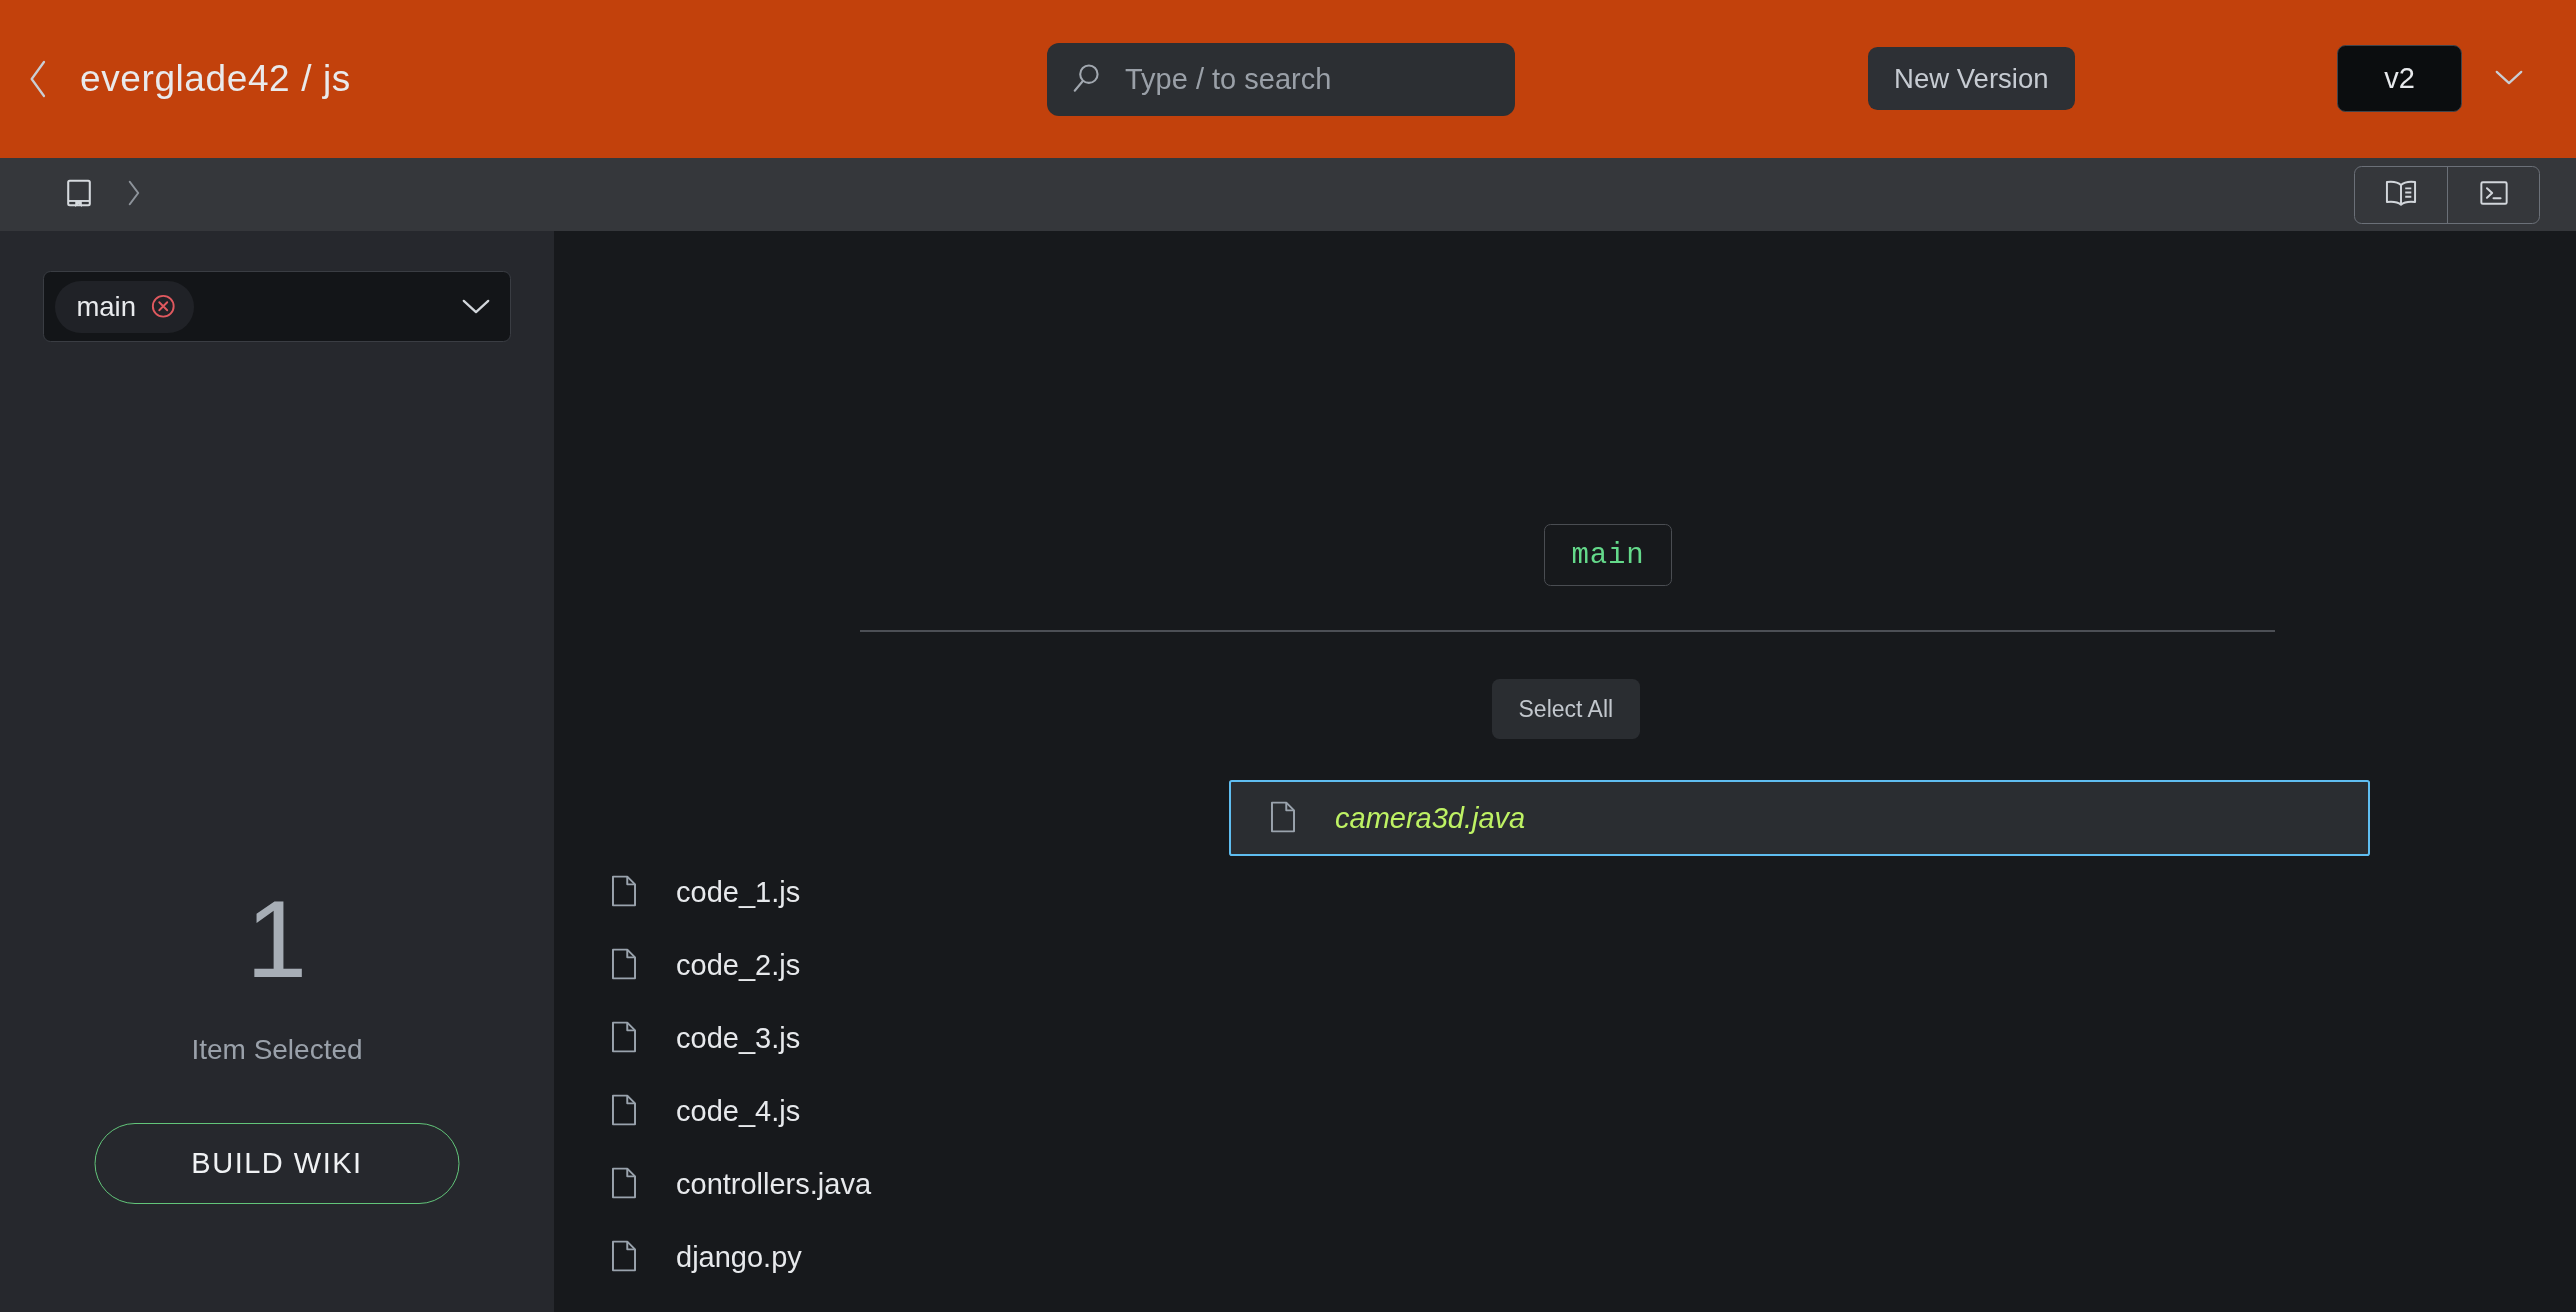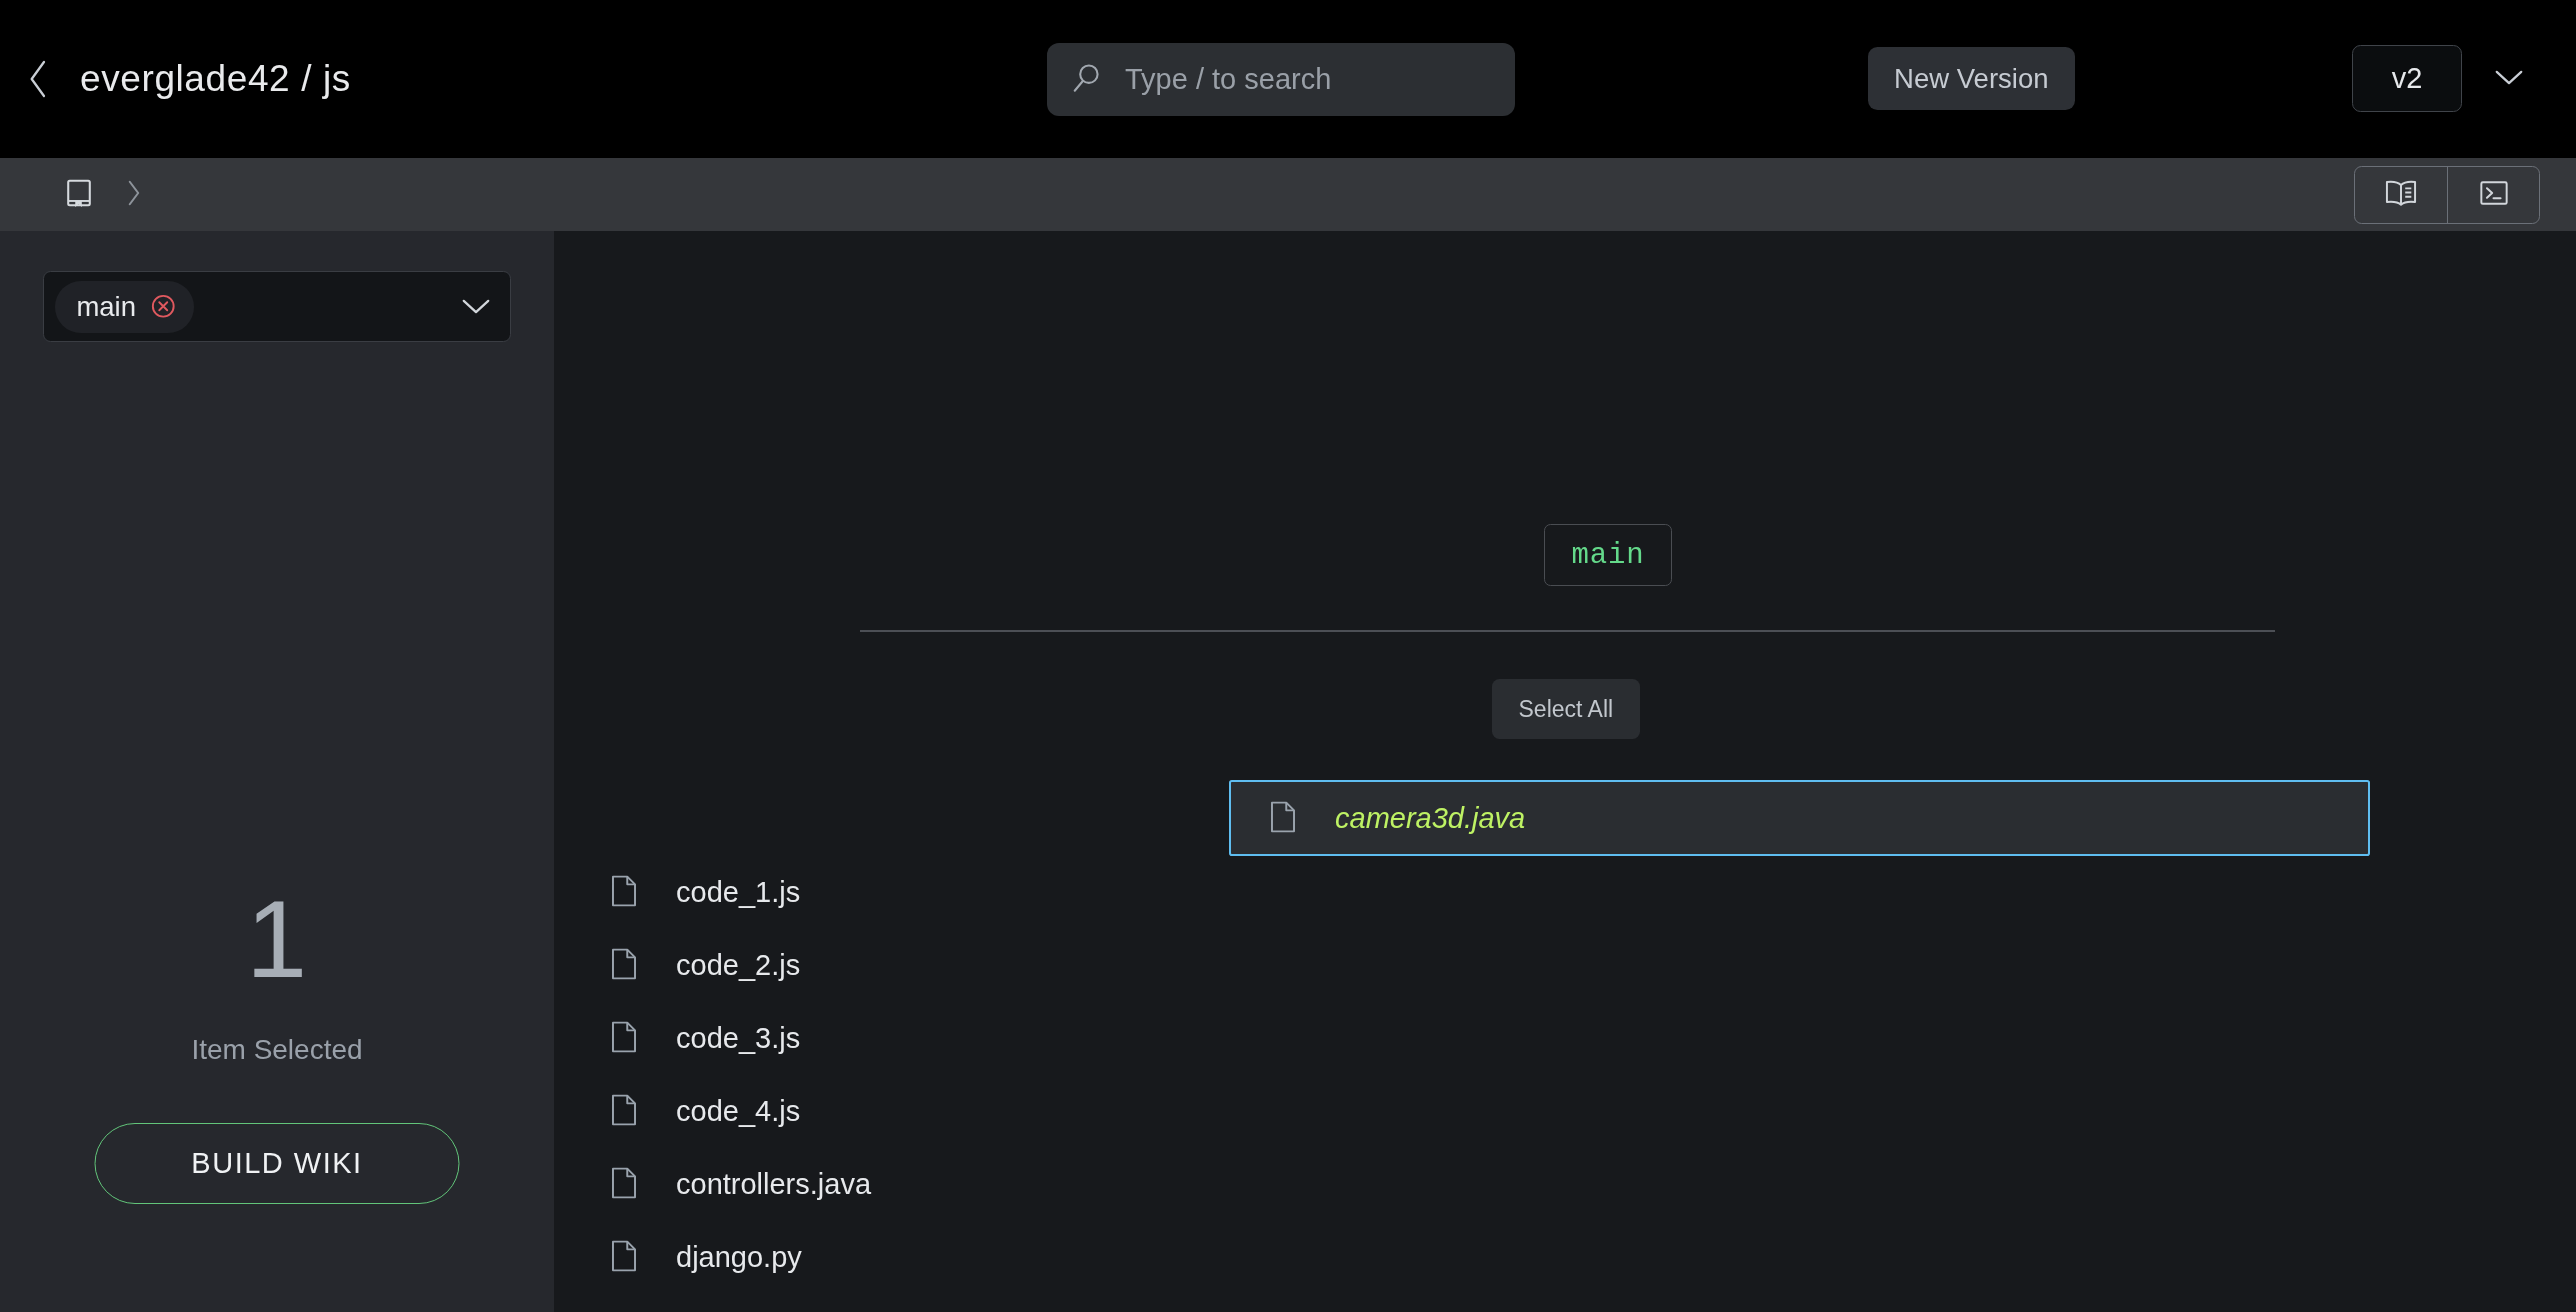--- a/index.html
+++ b/index.html
@@ -19,21 +19,21 @@
     display: flex;
     flex-direction: column;
     background: #16181b;
   }
 
   
   .topbar {
     position: relative;
     height: 158px;
     flex: 0 0 158px;
-    background: #000000;
+    background: #c2410c;
     display: flex;
     align-items: center;
   }
 
   .back-btn {
     position: absolute;
     left: 17px;
     top: 50%;
     transform: translateY(-50%);
     width: 42px; height: 42px;
@@ -94,21 +94,21 @@
     font-size: 27.5px;
     cursor: pointer;
     display: flex; align-items: center; justify-content: center;
     white-space: nowrap;
   }
 
   .version-select {
     position: absolute;
     right: 114px;
     top: 45px;
-    width: 110px;
+    width: 125px;
     height: 67px;
     background: #0b0d0f;
     border: 0.9px solid #40444a;
     border-radius: 8.5px;
     color: #e7e9ec;
     font-family: "Liberation Sans", sans-serif;
     font-size: 29px;
     display: flex; align-items: center; justify-content: center;
     cursor: pointer;
   }

